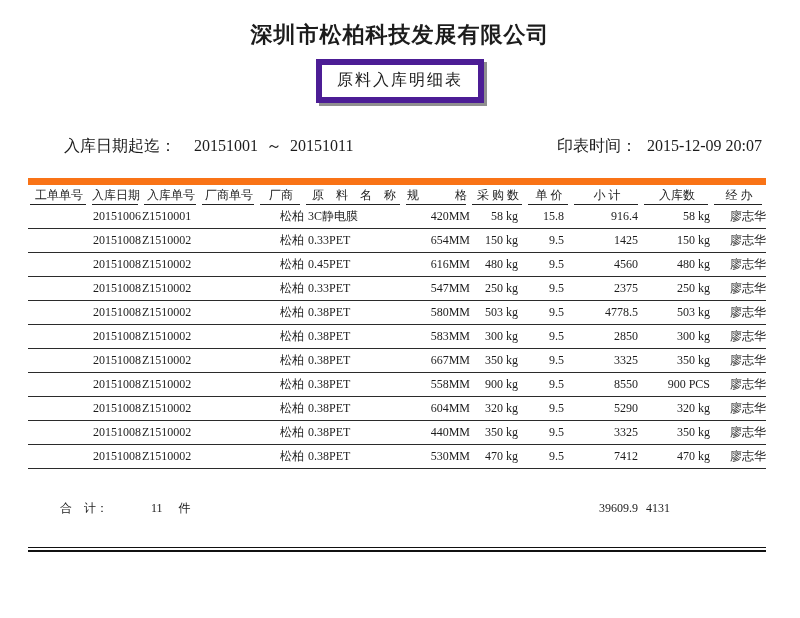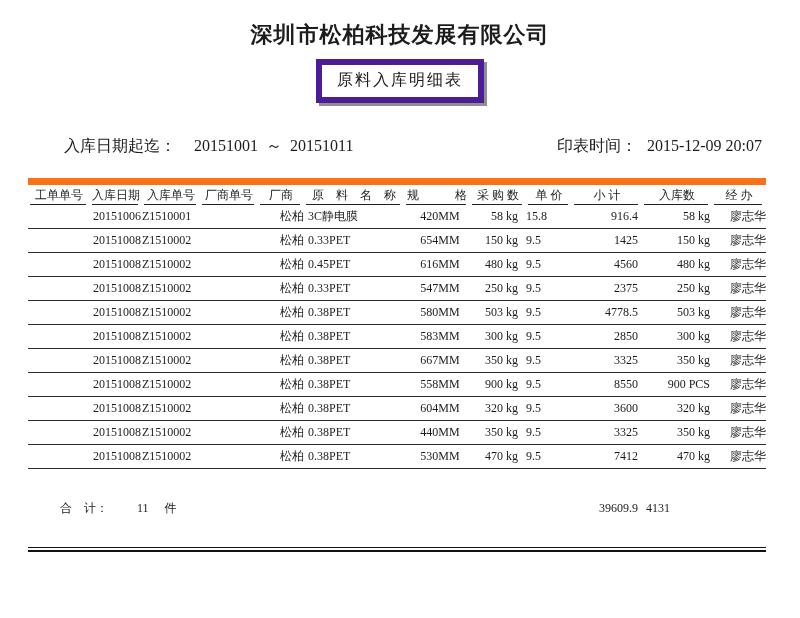--- a/index.html
+++ b/index.html
@@ -73,36 +73,36 @@
     border-bottom:1px solid #2b2b2b;
     white-space:pre;
     overflow:hidden;
   }
   td.col-work_order   { text-align:center; }
   td.col-date         { text-align:center; padding-left:2px; }
   td.col-order_no     { text-align:left; }
   td.col-vendor_order { text-align:left; padding-left:4px; }
   td.col-vendor       { text-align:right; padding-left:4px; }
   td.col-material     { text-align:left; padding-left:4px; }
-  td.col-spec         { text-align:center; padding-left:6px; }
+  td.col-spec         { text-align:right; padding-left:6px; }
   td.col-purchase_qty { text-align:right; padding-right:8px; }
-  td.col-unit_price   { padding-right:8px; }
+  td.col-unit_price   { text-align:right; padding-right:8px; }
   td.col-subtotal     { text-align:right; padding-right:4px; }
   td.col-stock_qty    { text-align:right; padding-right:2px; }
   td.col-handler      { text-align:right; padding-left:2px; }
 
   tfoot td {
     height:26px;
     line-height:26px;
     padding:0;
     border-bottom:none;
     white-space:pre;
   }
   tfoot .sum-left { padding-left:2px; }
-  tfoot .sum-count { margin-left:29px; }
+  tfoot .sum-count { margin-left:43px; }
   tfoot .sum-unit { margin-left:16px; }
   tfoot .sum-subtotal { text-align:right; padding-right:4px; }
   tfoot .sum-qty { text-align:left; padding-left:4px; }
 
   .bottom-rule {
     width:738px;
     margin-left:28px;
     height:2px;
     border-top:1px solid #111;
     border-bottom:2px solid #111;
@@ -277,21 +277,21 @@
         <tr>
           <td class="col-work_order"></td>
           <td class="col-date">20151008</td>
           <td class="col-order_no">Z1510002</td>
           <td class="col-vendor_order"></td>
           <td class="col-vendor">松柏</td>
           <td class="col-material">0.38PET</td>
           <td class="col-spec">604MM</td>
           <td class="col-purchase_qty">320 kg</td>
           <td class="col-unit_price">9.5</td>
-          <td class="col-subtotal">3600</td>
+          <td class="col-subtotal">5290</td>
           <td class="col-stock_qty">320 kg</td>
           <td class="col-handler">廖志华</td>
         </tr>
         <tr>
           <td class="col-work_order"></td>
           <td class="col-date">20151008</td>
           <td class="col-order_no">Z1510002</td>
           <td class="col-vendor_order"></td>
           <td class="col-vendor">松柏</td>
           <td class="col-material">0.38PET</td>

